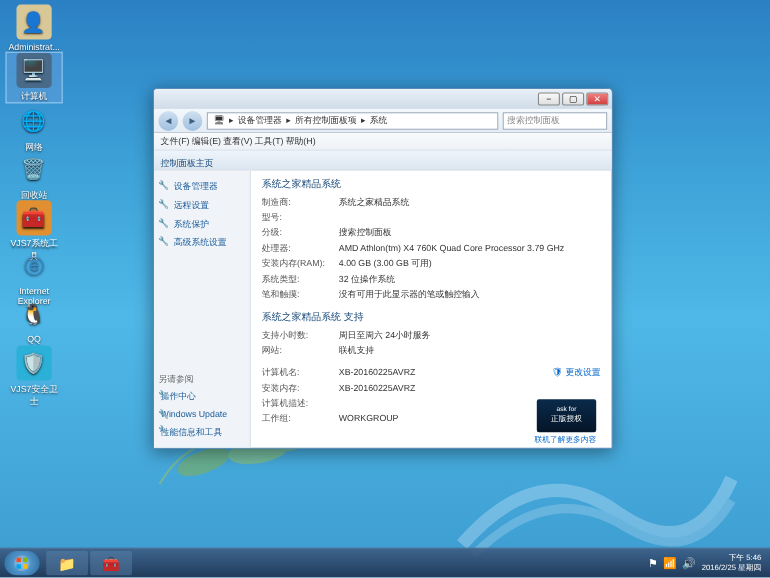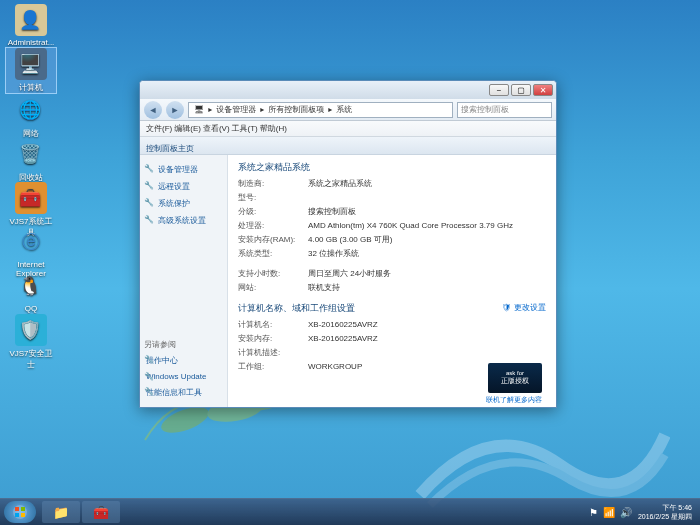--- a/index.html
+++ b/index.html
@@ -133,33 +133,37 @@
             <div class="val">AMD Athlon(tm) X4 760K Quad Core Processor      3.79 GHz</div>
           </div>
         <div class="row">
             <div class="lbl">安装内存(RAM):</div>
             <div class="val">4.00 GB (3.00 GB 可用)</div>
           </div>
         <div class="row">
             <div class="lbl">系统类型:</div>
             <div class="val">32 位操作系统</div>
           </div>
+        <div class="row">
+            <div class="lbl">笔和触摸:</div>
+            <div class="val">没有可用于此显示器的笔或触控输入</div>
+          </div>
       </div>
       <div class="section">
+        <h4>系统之家精品系统 支持</h4>
         <div class="row">
             <div class="lbl">支持小时数:</div>
             <div class="val">周日至周六  24小时服务</div>
           </div>
         <div class="row">
             <div class="lbl">网站:</div>
             <div class="val link2">联机支持</div>
           </div>
       </div>
       <div class="section" style="position:relative">
-        <h4>计算机名称、域和工作组设置</h4>
         <div class="row">
             <div class="lbl">计算机名:</div>
             <div class="val">XB-20160225AVRZ</div>
           </div>
         <div class="row">
             <div class="lbl">安装内存:</div>
             <div class="val">XB-20160225AVRZ</div>
           </div>
         <div class="row">
             <div class="lbl">计算机描述:</div>

